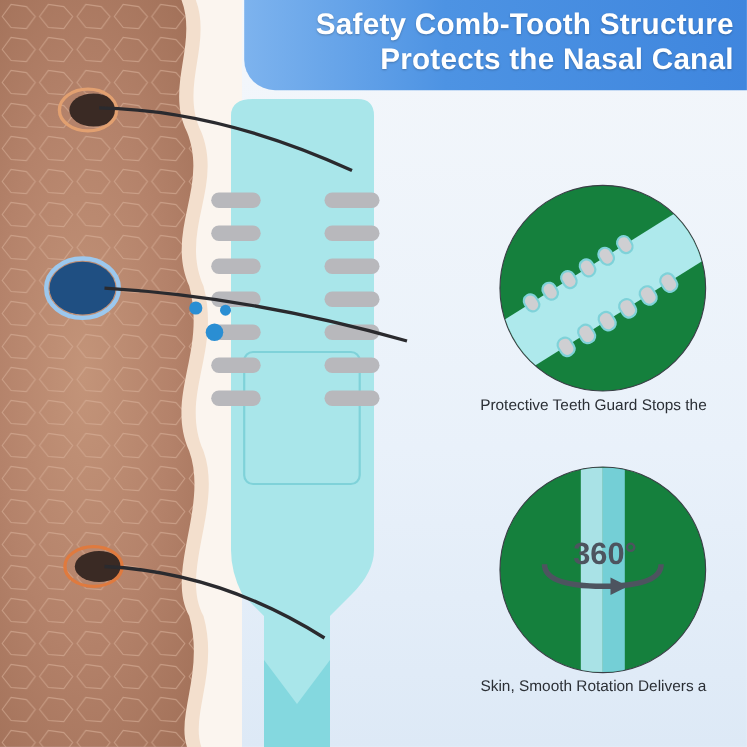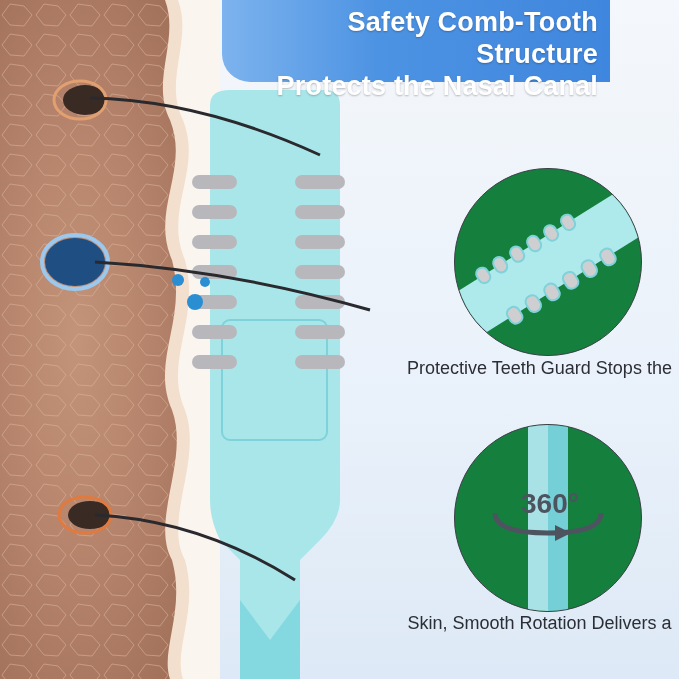--- a/index.html
+++ b/index.html
@@ -1,29 +1,29 @@
 <!DOCTYPE html>
 <html><head>
 <meta charset="utf-8">
 <style>
   html, body { margin:0; padding:0; }
   body { width:679px; height:679px; overflow:hidden; position:relative;
          background: linear-gradient(180deg, #f4f7fb 0%, #e9f1fa 60%, #dde9f6 100%);
          font-family: "Liberation Sans", sans-serif; }
   .skin { position:absolute; left:0; top:0; width:190px; height:679px;
           background: radial-gradient(ellipse at 40% 50%, #c39479 0%, #b4826a 50%, #9e6d55 100%); }
-  .title-banner { position:absolute; left:222px; top:0; width:388px; height:82px;
+  .title-banner { position:absolute; left:222px; top:0; width:457px; height:82px;
           background: linear-gradient(90deg, #7db3ee 0%, #4d93e3 40%, #3f86de 100%);
           border-bottom-left-radius: 28px; }
   .title-text { position:absolute; right:12px; top:6px; text-align:right; color:#fff;
           font-weight:bold; font-size:27px; line-height:32px; letter-spacing:0.2px;
           text-shadow: 0 1px 2px rgba(0,0,0,0.25); }
   .circle { position:absolute; width:186px; height:186px; border-radius:50%;
           background:#15803d; border:1.5px solid #3a3f46; overflow:hidden; }
-  .caption { position:absolute; width:279px; text-align:center; color:#2b2f35; font-size:18px; line-height:20px; }
+  .caption { position:absolute; width:279px; text-align:center; color:#2b2f35; font-size:14px; line-height:20px; }
   svg { display:block; }
 </style>
 </head>
 <body>
 
 <div class="skin">
   <svg width="220" height="679" viewBox="0 0 220 679">
     <defs>
       <pattern id="cells" width="34" height="30" patternUnits="userSpaceOnUse">
         <path d="M2 15 L10 4 L24 6 L32 15 L24 26 L10 25 Z" fill="none" stroke="#d8b09a" stroke-width="1" opacity="0.6"></path>

